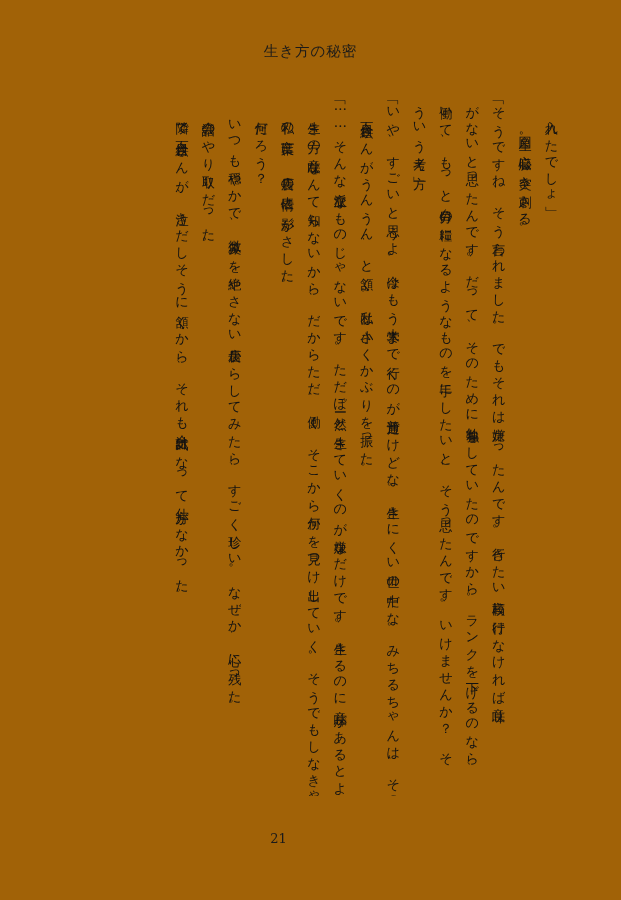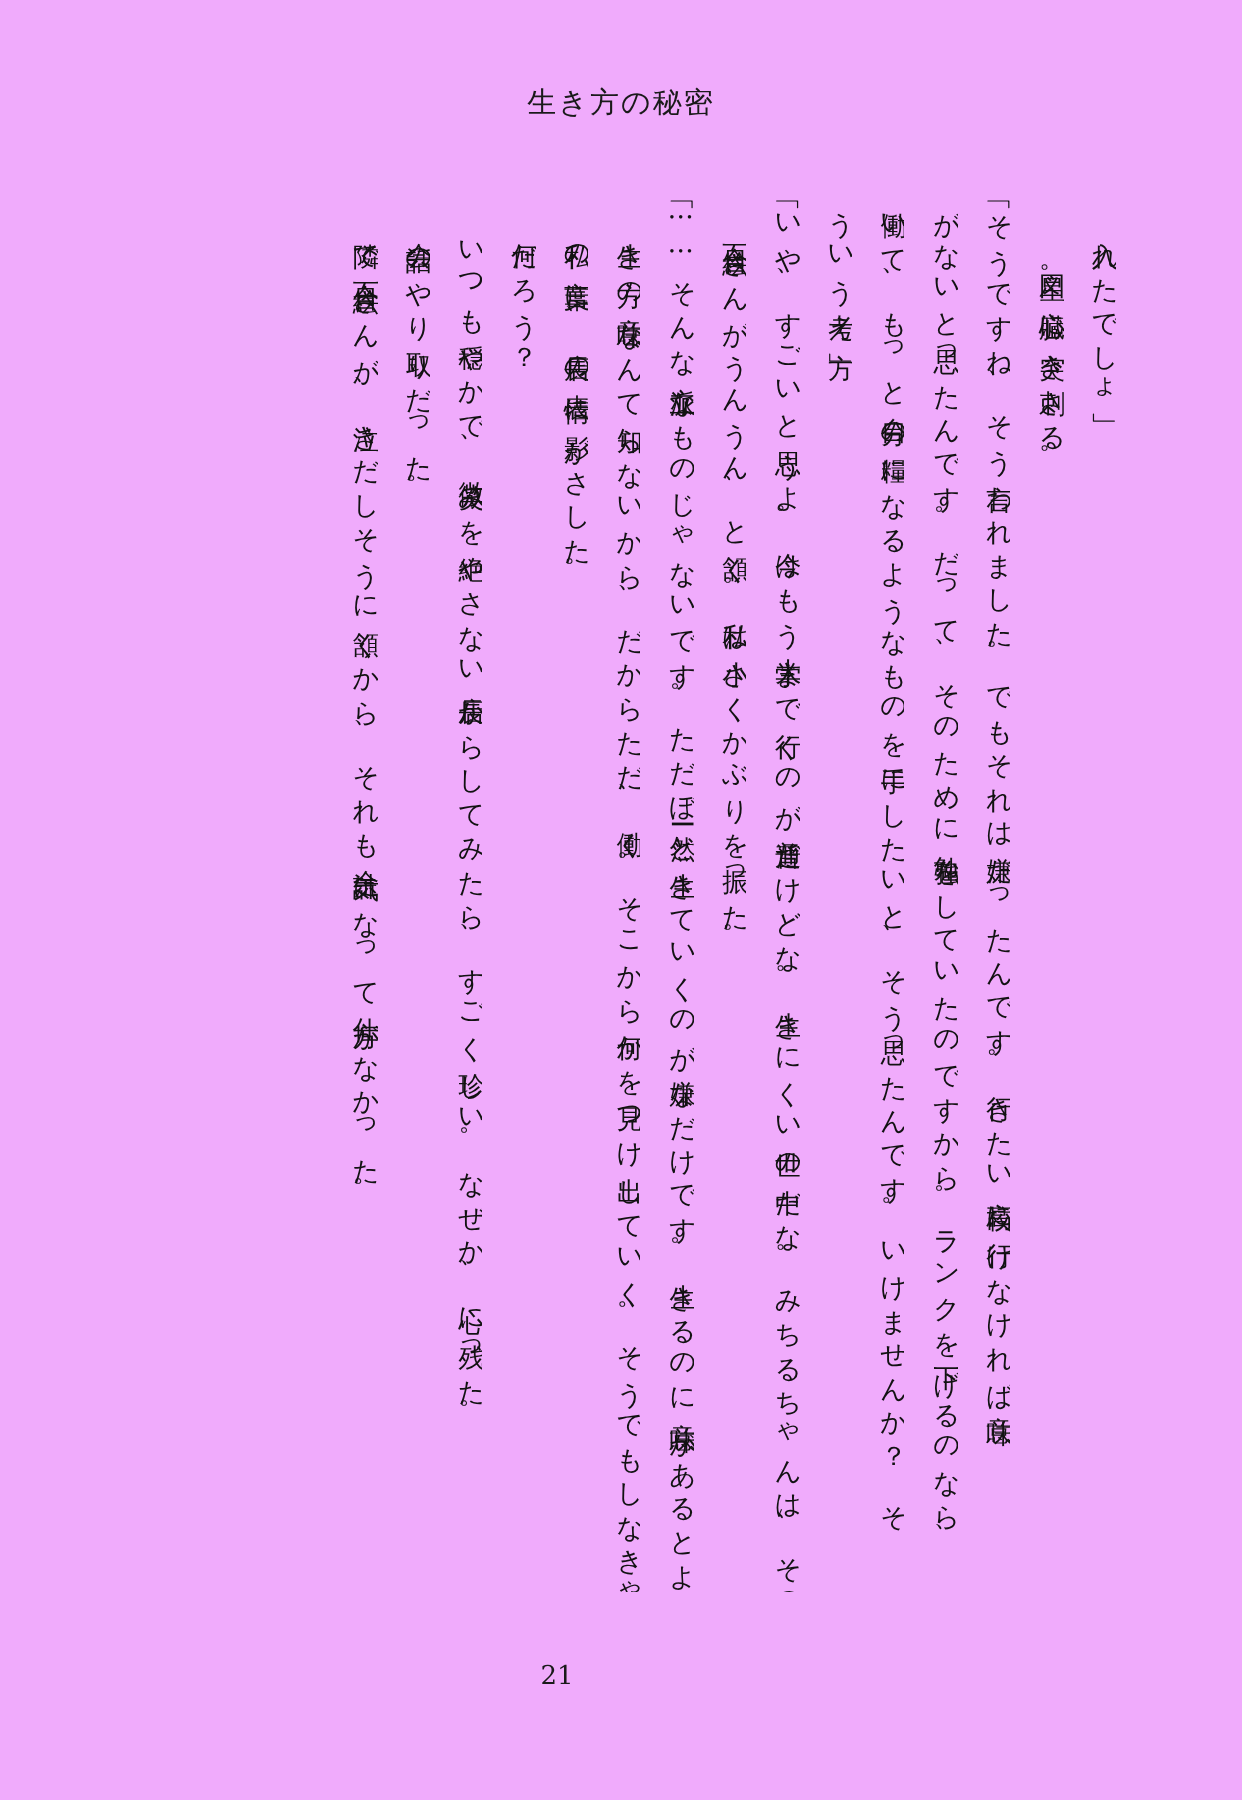--- a/index.html
+++ b/index.html
@@ -10,21 +10,21 @@
   body {
     width: 621px;
     height: 900px;
     overflow: hidden;
     font-family: "DejaVu Serif", serif;
   }
   .page {
     position: relative;
     width: 621px;
     height: 900px;
-    background: #f0abfc;
+    background: #a16207;
     box-sizing: border-box;
   }
   .header-title {
     position: absolute;
     top: 42px;
     left: 0;
     width: 621px;
     text-align: center;
     font-size: 14.5px;
     letter-spacing: 1px;

